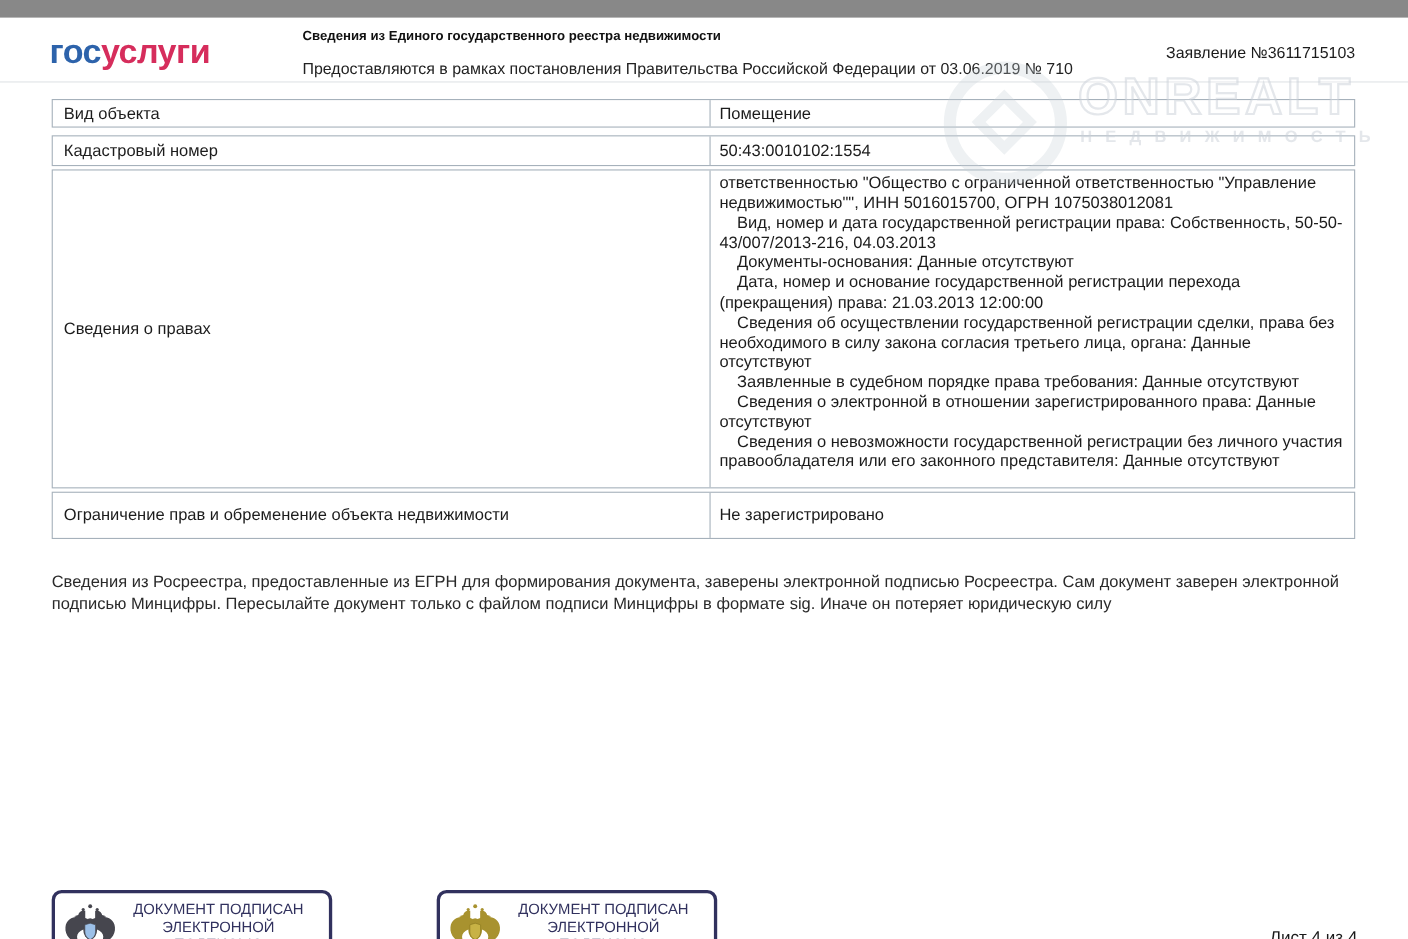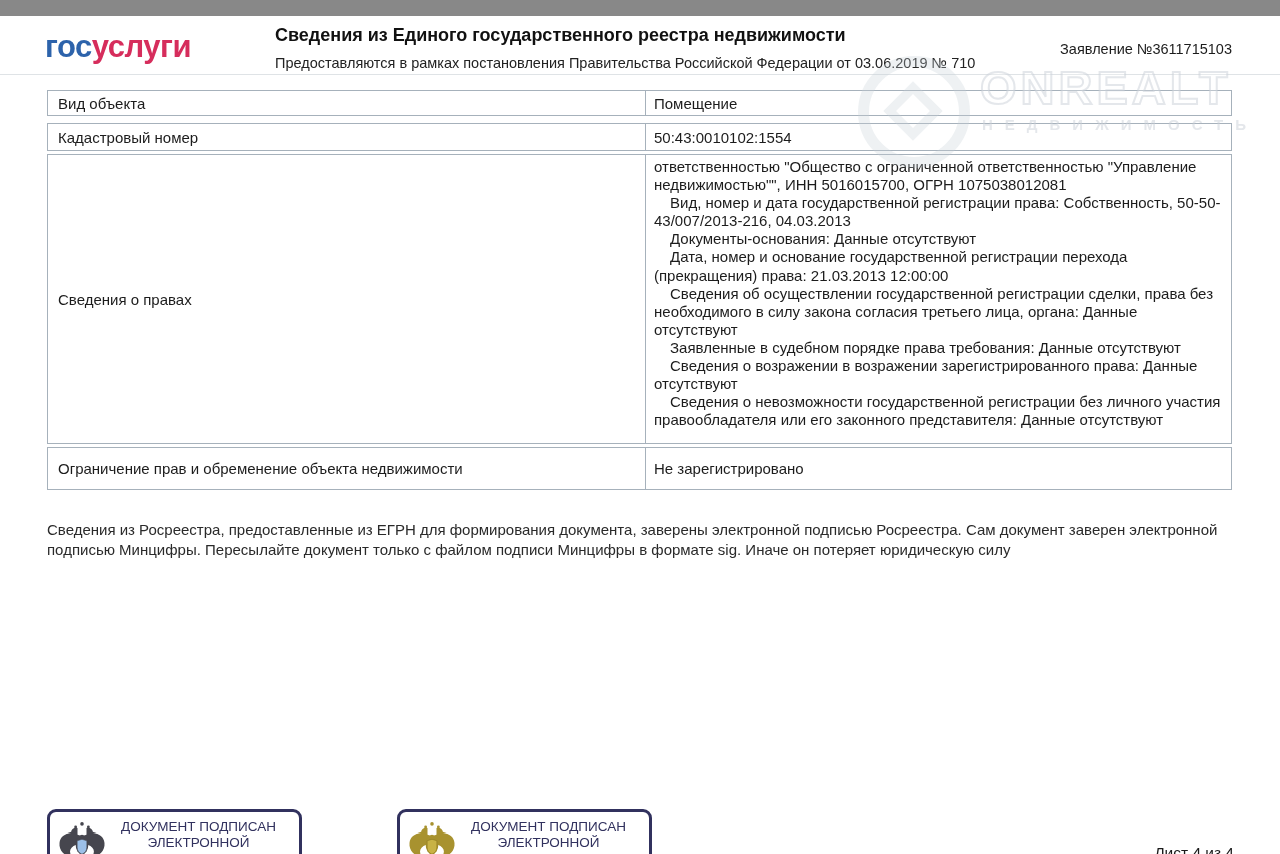--- a/index.html
+++ b/index.html
@@ -7,21 +7,21 @@
   .page {
     position:relative; width:1280px; height:854px; margin:16px auto;
     background:#ffffff; overflow:hidden;
     font-family:"Liberation Sans","DejaVu Sans",sans-serif; color:#1c1c1c;
   }
 
   
   .logo { position:absolute; left:45px; top:13px; font-size:31px; font-weight:bold; letter-spacing:-0.5px; }
   .logo .p1 { color:#2d63ab; }
   .logo .p2 { color:#d62d5c; }
-  .doc-title { position:absolute; left:275px; top:9px; font-size:18px; font-weight:bold; color:#111; }
+  .doc-title { position:absolute; left:275px; top:9px; font-size:12px; font-weight:bold; color:#111; }
   .doc-subtitle { position:absolute; left:275px; top:39px; font-size:14.5px; color:#222; }
   .app-number { position:absolute; right:48px; top:25px; font-size:14.5px; color:#1c1c1c; }
   .header-divider { position:absolute; left:0; top:58px; width:1280px; border-top:1px solid #dfe3e6; }
 
   
   .watermark { position:absolute; left:858px; top:36px; width:400px; height:120px; z-index:6; pointer-events:none; }
   .wm-circle { position:absolute; left:0; top:4px; width:112px; height:112px; border:11px solid rgba(200,207,214,0.30); border-radius:50%; }
   .wm-house { position:absolute; left:34px; top:38px; width:42px; height:42px; border:9px solid rgba(200,207,214,0.30); transform:rotate(45deg); }
   .wm-title { position:absolute; left:122px; top:8px; font-size:47px; font-weight:800; letter-spacing:4px;
               color:rgba(255,255,255,0.25); -webkit-text-stroke:2px rgba(201,208,215,0.50); }
@@ -88,21 +88,21 @@
 
   <div class="trow row-prava">
     <div class="cell-label">Сведения о правах</div>
     <div class="cell-value">
       <div class="rp first">ответственностью "Общество с ограниченной ответственностью "Управление недвижимостью"", ИНН 5016015700, ОГРН 1075038012081</div>
       <div class="rp">Вид, номер и дата государственной регистрации права: Собственность, 50-50-43/007/2013-216,  04.03.2013</div>
       <div class="rp">Документы-основания: Данные отсутствуют</div>
       <div class="rp">Дата, номер и основание государственной регистрации перехода (прекращения) права: 21.03.2013 12:00:00</div>
       <div class="rp">Сведения об осуществлении государственной регистрации сделки, права без необходимого в силу закона согласия третьего лица, органа: Данные отсутствуют</div>
       <div class="rp">Заявленные в судебном порядке права требования: Данные отсутствуют</div>
-      <div class="rp">Сведения о возражении в возражении зарегистрированного права: Данные отсутствуют</div>
+      <div class="rp">Сведения о электронной в отношении зарегистрированного права: Данные отсутствуют</div>
       <div class="rp">Сведения о невозможности государственной регистрации без личного участия правообладателя или его законного представителя: Данные отсутствуют</div>
     </div>
   </div>
 
   <div class="trow row-ogr">
     <div class="cell-label">Ограничение прав и обременение объекта недвижимости</div>
     <div class="cell-value">Не зарегистрировано</div>
   </div>
 
   <div class="footer-note">

